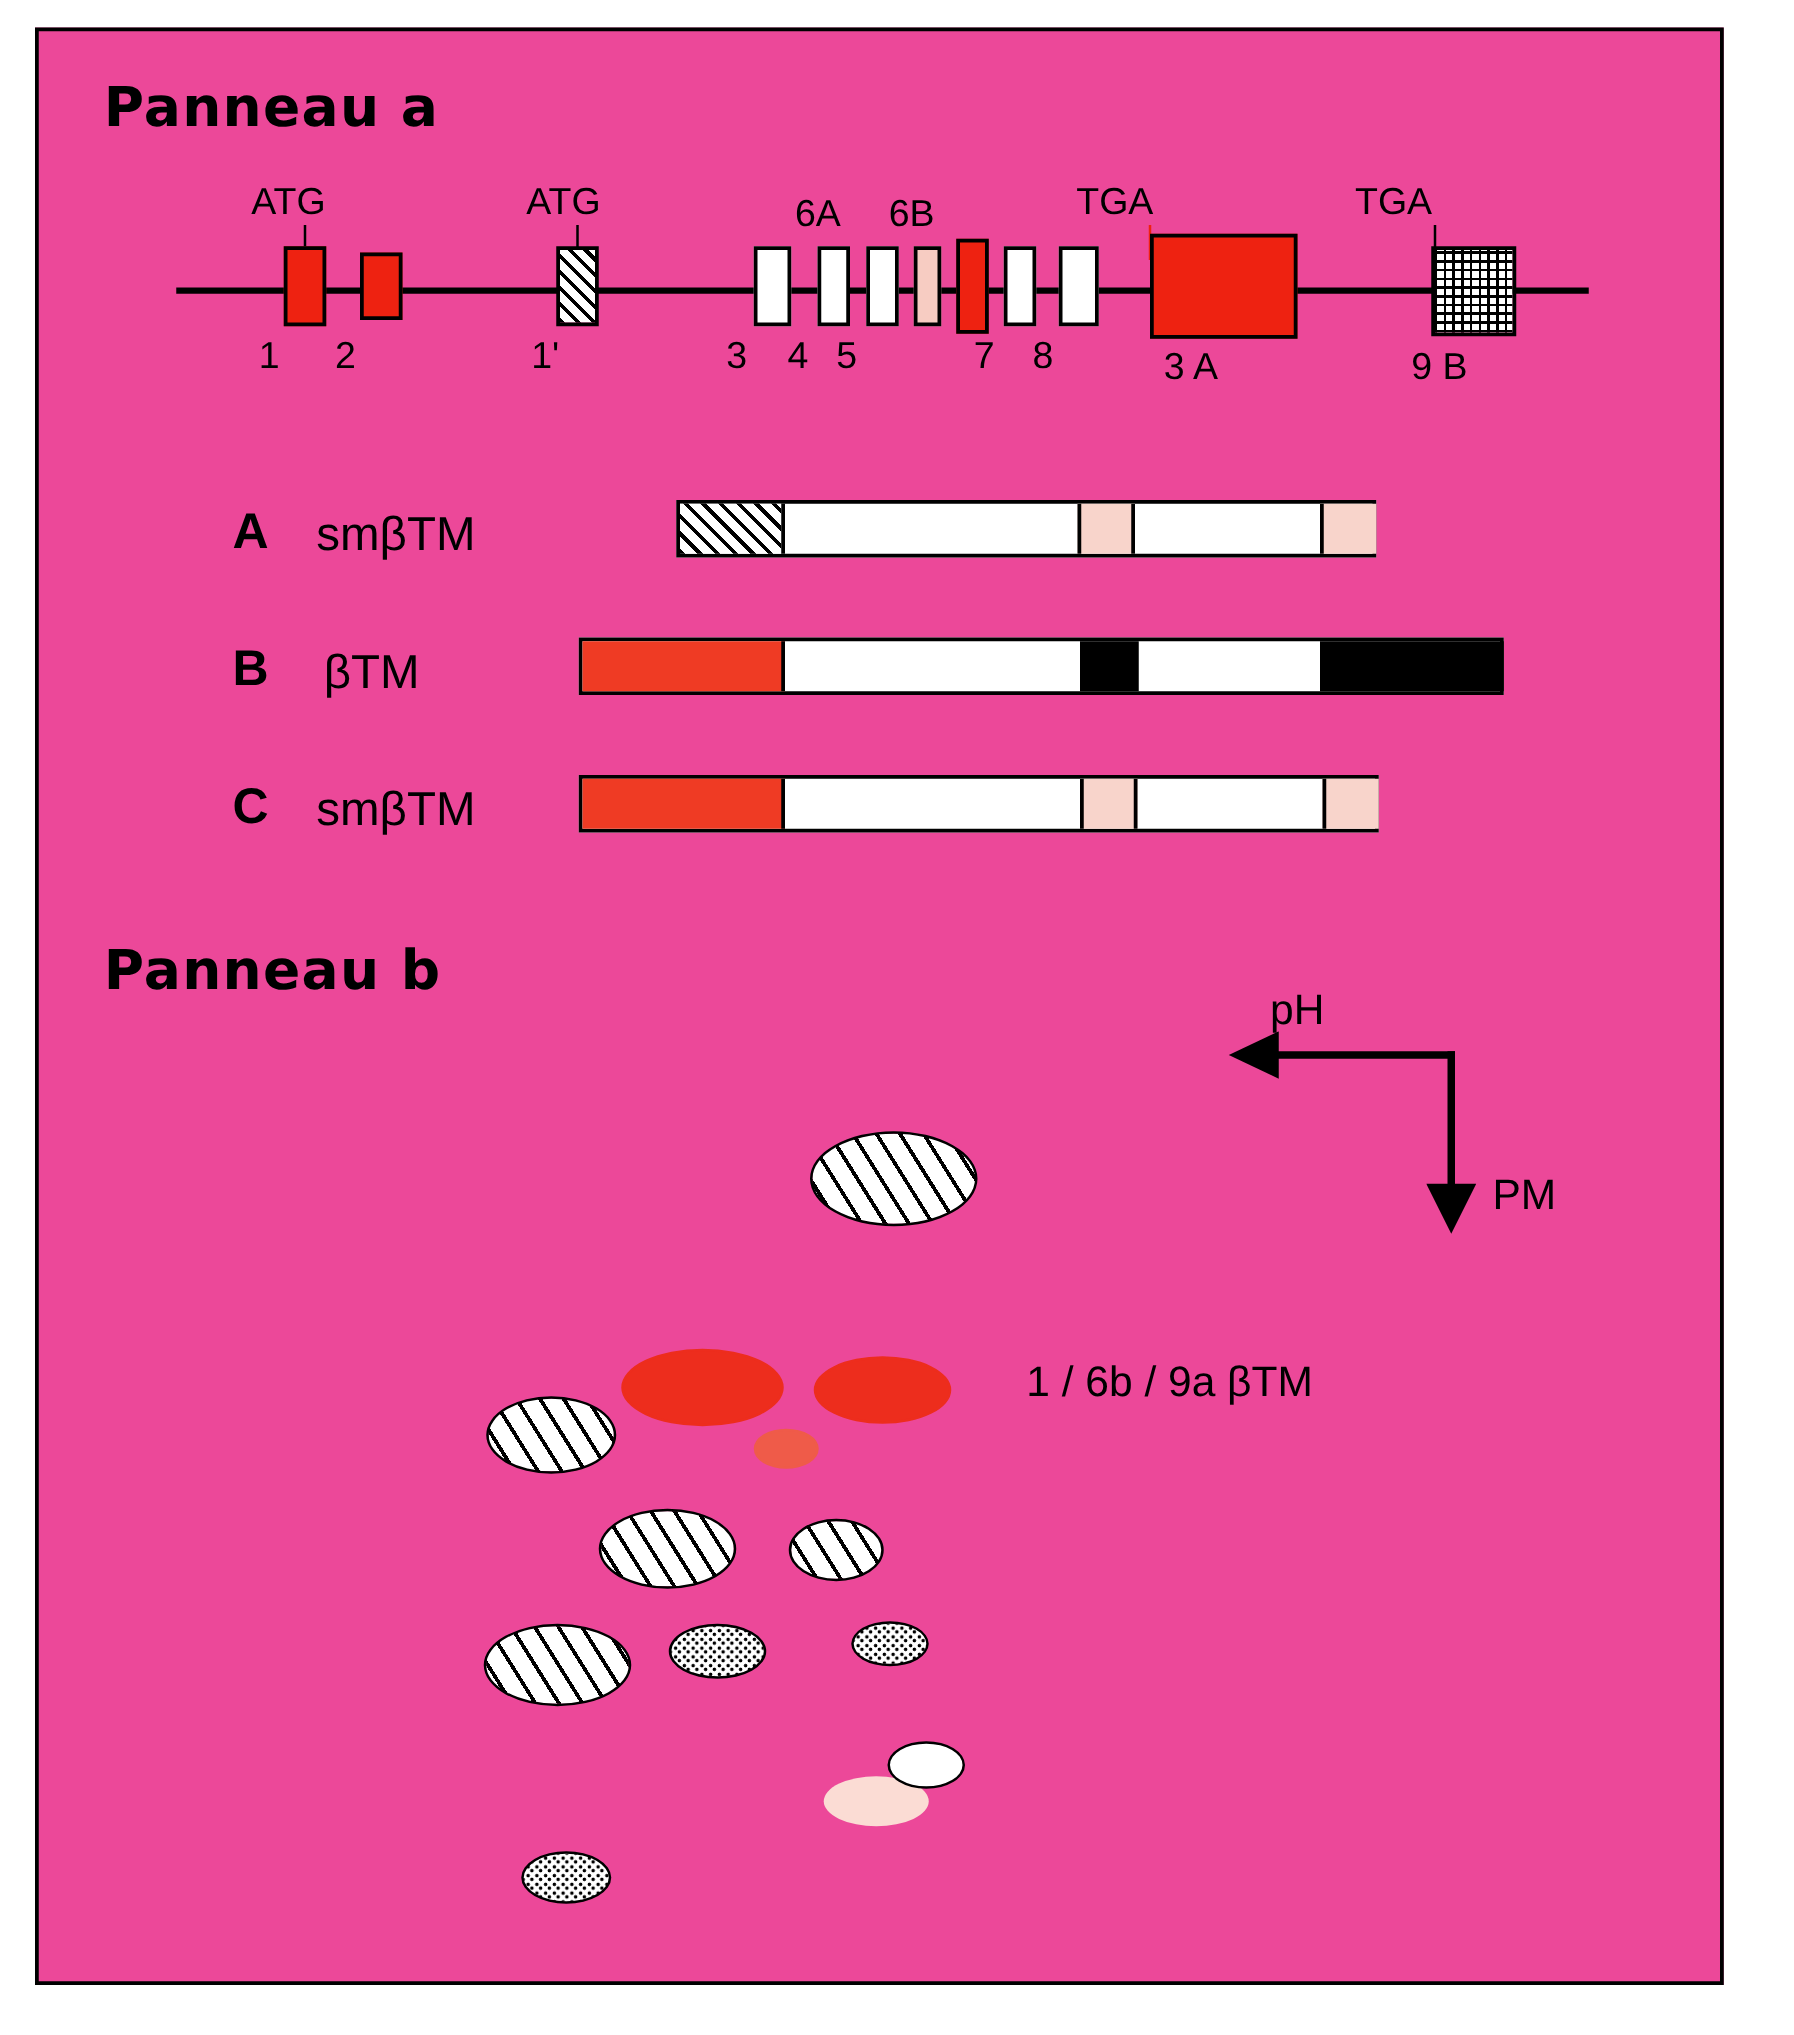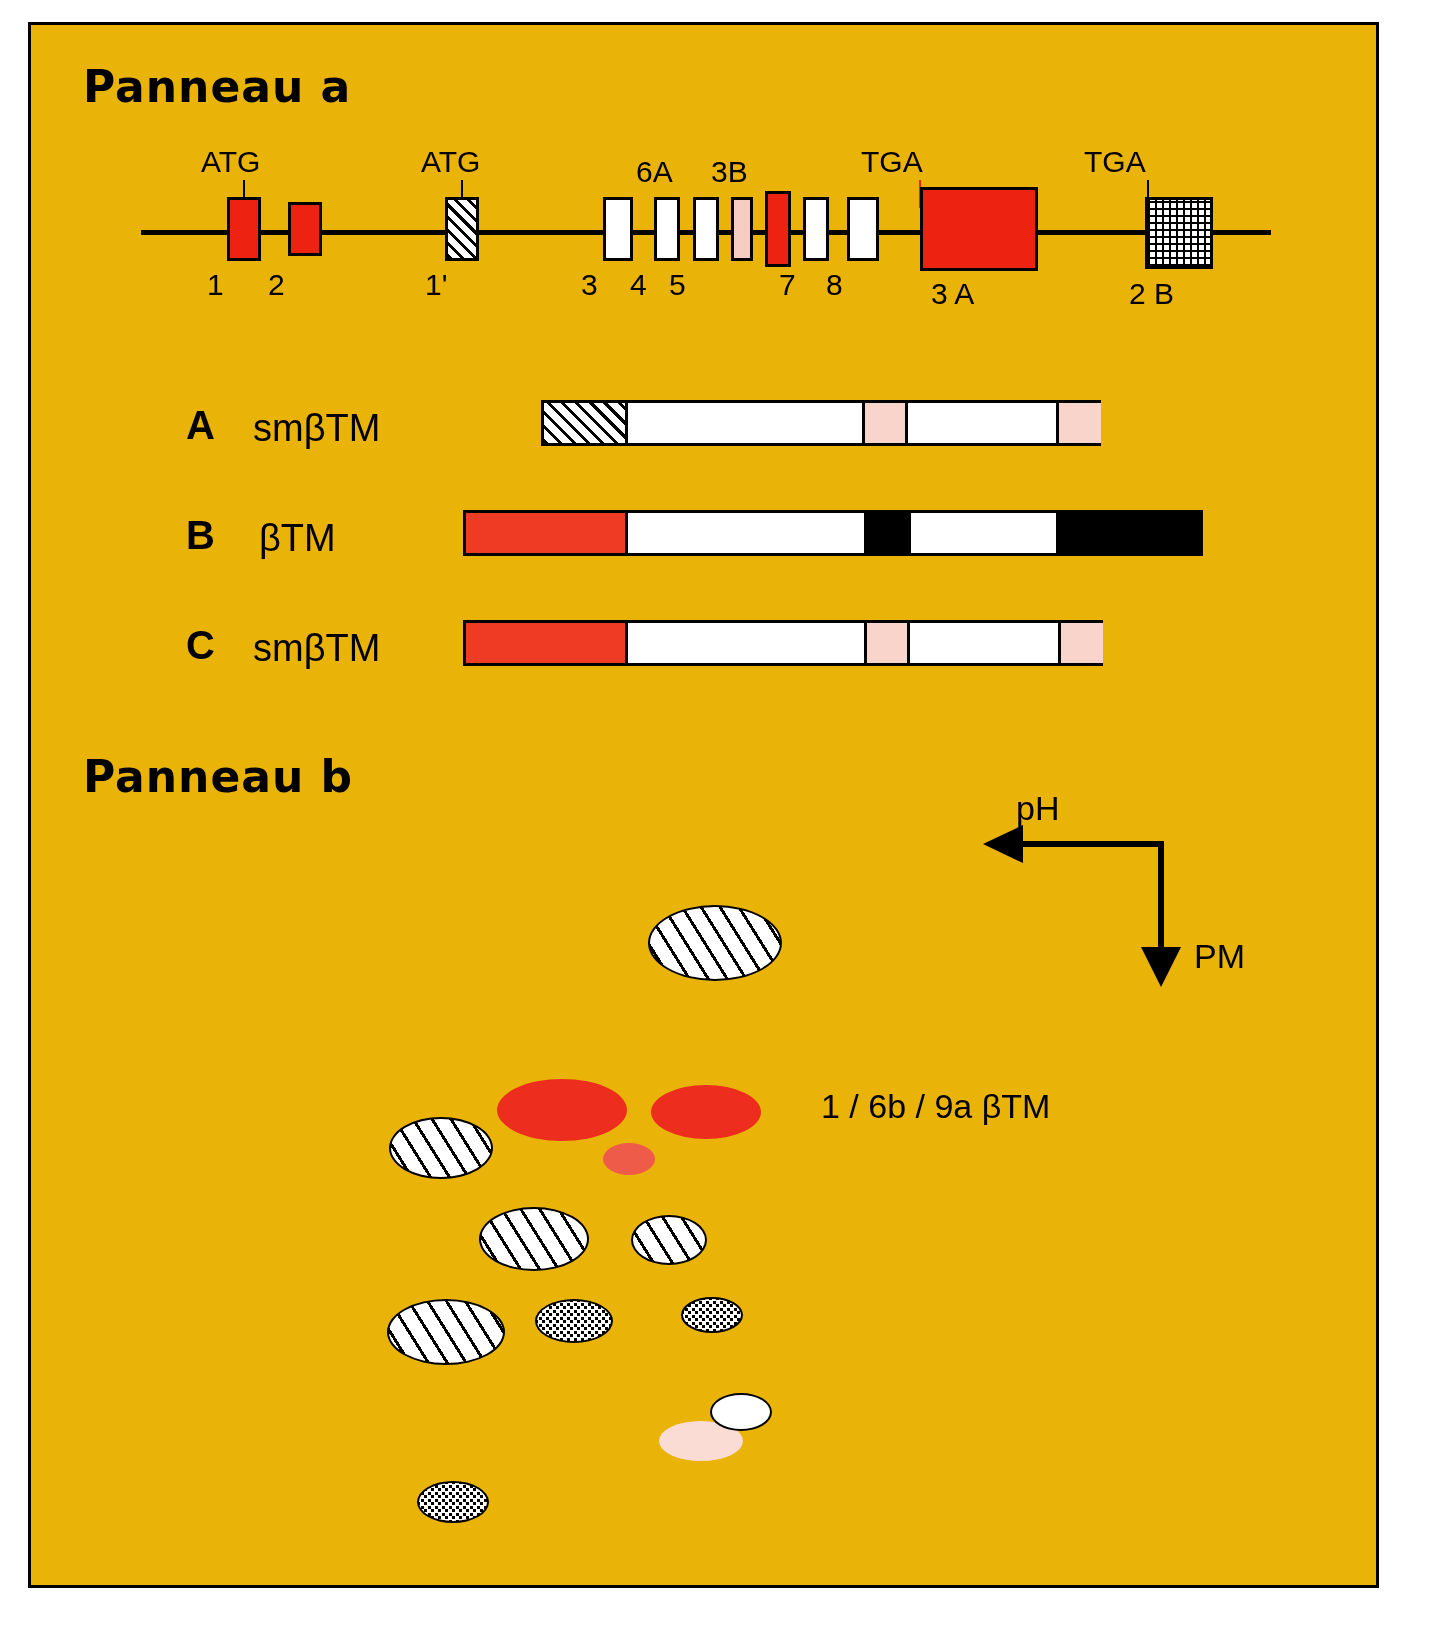--- a/index.html
+++ b/index.html
@@ -1,18 +1,18 @@
 <!DOCTYPE html>
 <html><head>
 <meta charset="utf-8">
 <style>
   html,body{margin:0;padding:0;background:#ffffff;}
   body{font-family:"Liberation Sans",sans-serif;color:#000;}
   #page{position:relative;width:1435px;height:1628px;background:#fff;overflow:hidden;}
-  #frame{position:absolute;left:28px;top:22px;width:1351px;height:1566px;border:3px solid #000;box-sizing:border-box;background:#eab308;}
+  #frame{position:absolute;left:28px;top:22px;width:1351px;height:1566px;border:3px solid #000;box-sizing:border-box;background:#ec4899;}
 
   .panel-title{position:absolute;font-weight:bold;font-size:44px;letter-spacing:1px;font-family:"DejaVu Sans",sans-serif;}
 
   
   .geneline{position:absolute;background:#000;height:5px;}
   .exon{position:absolute;border:3px solid #000;box-sizing:border-box;background:#fff;}
   .exon.red{background:#ee2211;}
   .exon.pink{background:#f7ccc2;}
   .exon.hatch{background:
      repeating-linear-gradient(45deg,#000 0 3px,#fff 3px 9px);}
@@ -60,21 +60,21 @@
 
     <div class="geneline" style="left:110px;top:205px;width:1130px;"></div>
 
     <div class="lbl" style="left:170px;top:120px;width:120px;">ATG</div>
     <div class="tick" style="left:212px;top:155px;height:22px;"></div>
 
     <div class="lbl" style="left:390px;top:120px;width:120px;">ATG</div>
     <div class="tick" style="left:430px;top:155px;height:22px;"></div>
 
     <div class="lbl" style="left:605px;top:130px;width:90px;">6A</div>
-    <div class="lbl" style="left:680px;top:130px;width:90px;">3B</div>
+    <div class="lbl" style="left:680px;top:130px;width:90px;">6B</div>
 
     <div class="lbl" style="left:830px;top:120px;width:130px;">TGA</div>
     <div class="tick" style="left:888px;top:155px;height:28px;background:#ee2211;"></div>
 
     <div class="lbl" style="left:1053px;top:120px;width:130px;">TGA</div>
     <div class="tick" style="left:1116px;top:155px;height:22px;"></div>
 
     <div class="exon red" style="left:196px;top:172px;width:34px;height:64px;"></div>
     <div class="lbl" style="left:176px;top:243px;width:74px;">1</div>
 
@@ -99,21 +99,21 @@
     <div class="exon" style="left:772px;top:172px;width:26px;height:64px;"></div>
     <div class="lbl" style="left:748px;top:243px;width:74px;">7</div>
 
     <div class="exon" style="left:816px;top:172px;width:32px;height:64px;"></div>
     <div class="lbl" style="left:795px;top:243px;width:74px;">8</div>
 
     <div class="exon red" style="left:889px;top:162px;width:118px;height:84px;"></div>
     <div class="lbl" style="left:900px;top:252px;width:100px;">3 A</div>
 
     <div class="exon check" style="left:1114px;top:172px;width:68px;height:72px;"></div>
-    <div class="lbl" style="left:1098px;top:252px;width:100px;">2 B</div>
+    <div class="lbl" style="left:1098px;top:252px;width:100px;">9 B</div>
 
     <div class="iso-letter" style="left:155px;top:378px;">A</div>
     <div class="iso-name" style="left:222px;top:382px;">smβTM</div>
     <div class="bar" style="left:510px;top:375px;width:560px;">
       <div class="seg hatch line-r" style="left:0;width:84px;"></div>
       <div class="seg pink line-l line-r" style="left:318px;width:46px;"></div>
       <div class="seg pink line-l" style="left:512px;width:45px;"></div>
     </div>
 
     <div class="iso-letter" style="left:155px;top:488px;">B</div>

